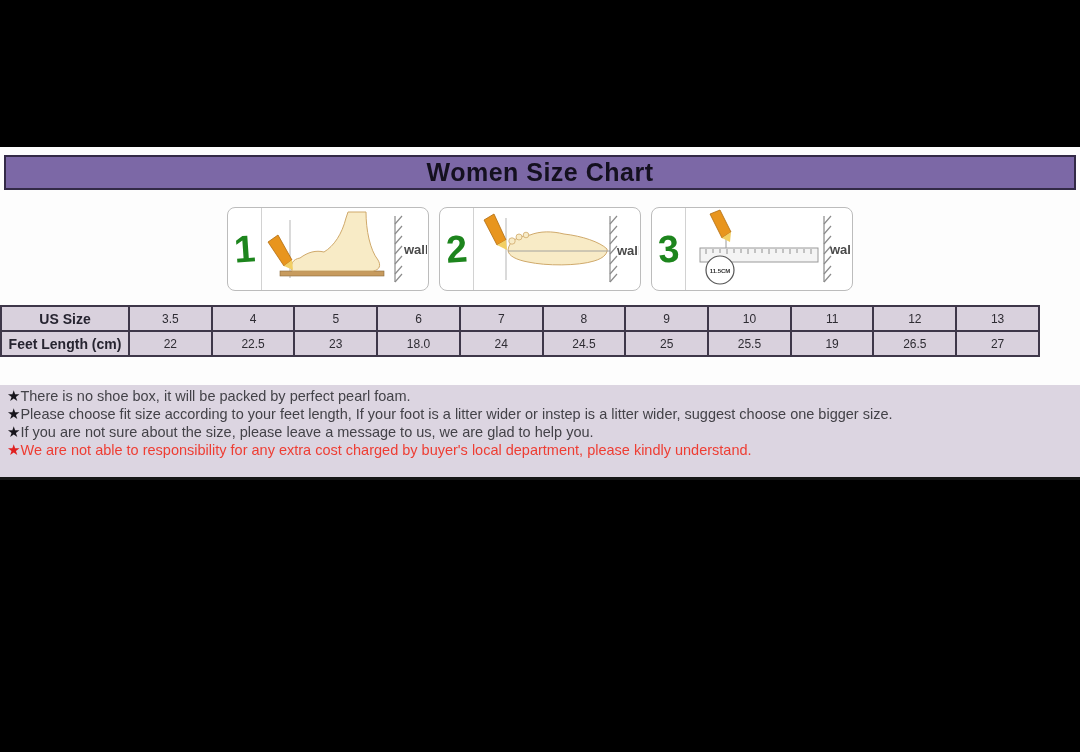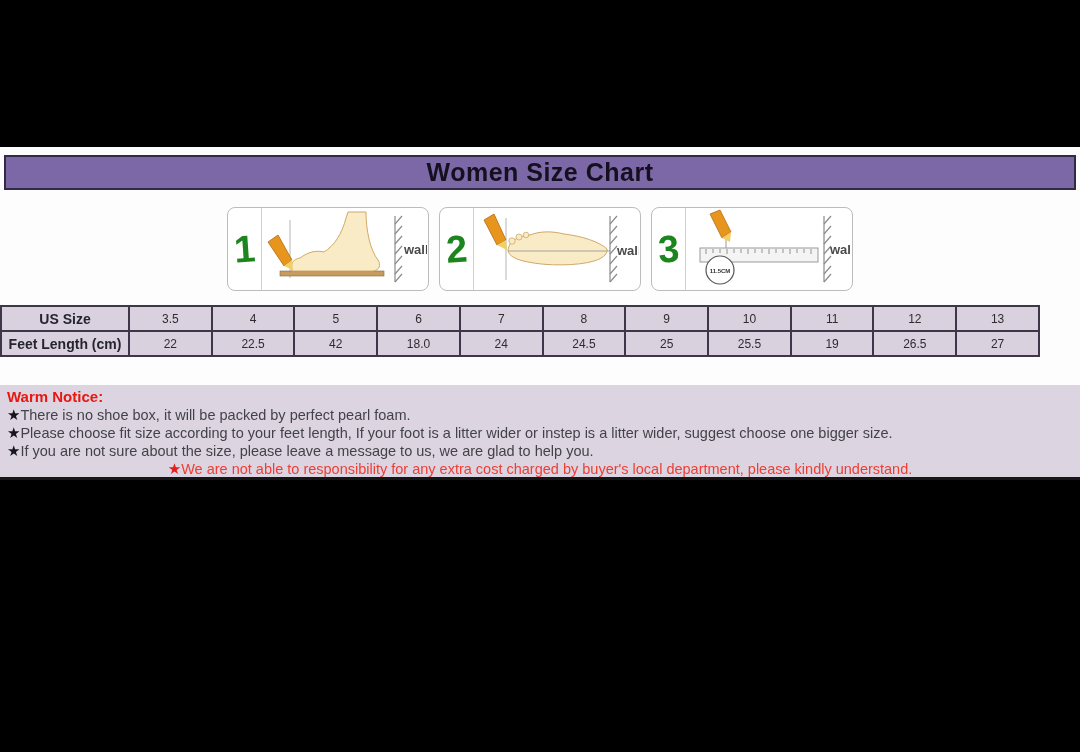--- a/index.html
+++ b/index.html
@@ -52,21 +52,21 @@
   .notice{
     position:absolute;left:0;right:0;top:238px;bottom:0;
     background:#dcd5e1;border-bottom:3px solid #161616;
     padding:2px 7px 0 7px;box-sizing:border-box;
   }
   .notice .heading{
     font-size:15px;font-weight:bold;color:#e81710;line-height:19px;
   }
   .notice .nline{font-size:14.5px;line-height:17px;color:#434248;white-space:nowrap;}
   .notice .nline .star{font-size:15px;}
-  .notice .nline.red{color:#ee3d33;text-align:center;}
+  .notice .nline.red{color:#ee3d33;}
   .notice .nline.red .star{color:#e02020;}
   .notice .nline.dark .star{color:#17151c;}
 </style>
 </head>
 <body>
 
 <div class="stage">
   <div class="content">
 
     <div class="title-bar">
@@ -183,35 +183,34 @@
             <td>9</td>
             <td>10</td>
             <td>11</td>
             <td>12</td>
             <td>13</td>
           </tr>
           <tr>
             <td class="label-cell">Feet Length (cm)</td>
             <td>22</td>
             <td>22.5</td>
-            <td>42</td>
+            <td>23</td>
             <td>18.0</td>
             <td>24</td>
             <td>24.5</td>
             <td>25</td>
             <td>25.5</td>
             <td>19</td>
             <td>26.5</td>
             <td>27</td>
           </tr>
         </tbody>
     </table>
 
     <div class="notice">
-      <div class="heading">Warm Notice:</div>
       <div>
           <div class="nline dark"><span class="star">★</span><span>There is no shoe box, it will be packed by perfect pearl foam.</span></div>
           <div class="nline dark"><span class="star">★</span><span>Please choose fit size according to your feet length, If your foot is a litter wider or instep is a litter wider, suggest choose one bigger size.</span></div>
           <div class="nline dark"><span class="star">★</span><span>If you are not sure about the size, please leave a message to us, we are glad to help you.</span></div>
           <div class="nline red"><span class="star">★</span><span>We are not able to responsibility for any extra cost charged by buyer's local department, please kindly understand.</span></div>
         </div>
     </div>
 
   </div>
 </div>

